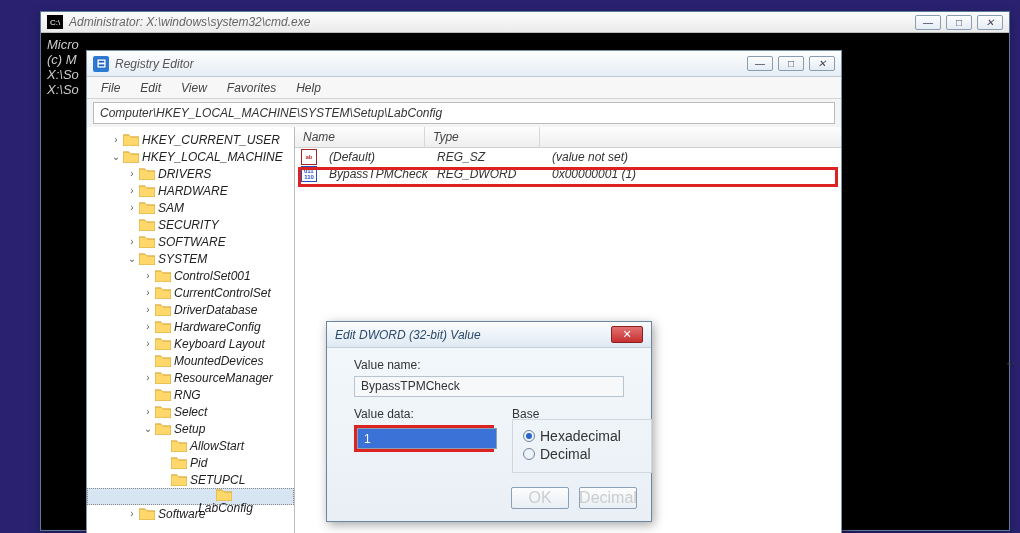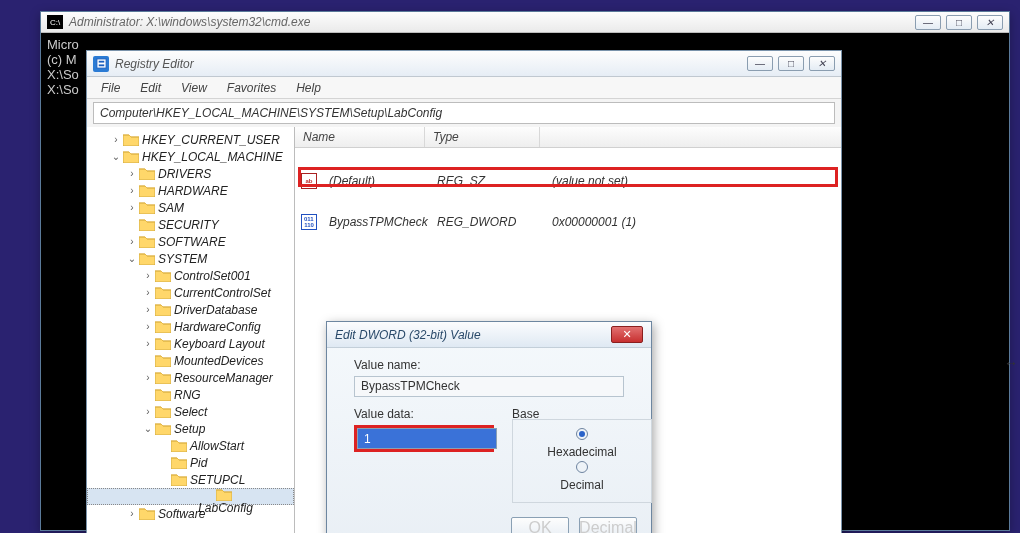--- a/index.html
+++ b/index.html
@@ -6,21 +6,21 @@
   body { width: 1020px; height: 533px; background: #2a2270; overflow: hidden; position: relative; }
 
   
   .cmd-window { position: absolute; left: 40px; top: 11px; width: 970px; height: 520px; background: #fff; border: 1px solid #5a7a9a; box-shadow: 0 3px 10px rgba(0,0,0,.3); }
   .cmd-title { height: 21px; background: linear-gradient(#fdfdfd,#eaeaea); border-bottom: 1px solid #bcbcbc; display:flex; align-items:center; font-size:12px; color:#666; font-style: italic;}
   .cmd-title .cmd-icon { width:16px; height:14px; background:#000; margin:0 6px; display:flex; align-items:center; justify-content:center; color:#fff; font-size:8px; font-style:normal;}
   .cmd-title .spacer { flex:1; }
   .win-btns { display:flex; gap:5px; margin-right:6px; }
   .win-btn { width:26px; height:15px; border:1px solid #8a9db0; border-radius:2px; background:linear-gradient(#fdfdfd,#e4ecf4); font-size:10px; display:flex; align-items:center; justify-content:center; cursor:pointer; color:#445;}
   .cmd-body { position:relative; width:100%; height:calc(100% - 21px); background:#000; color:#ccc; font-family: Consolas, monospace; font-size:13px; padding:4px 6px; }
-  .cmd-body .line { white-space: pre; }
+  .cmd-body .line { white-space: pre; font-style: italic; }
 
   
   .reg-window { position:absolute; left:45px; top:17px; width:756px; height:490px; background:#f4f4f4; border:1px solid #7a93ab; box-shadow: 2px 4px 12px rgba(0,0,0,.35); }
   .reg-title { height:26px; background:linear-gradient(#fdfdfd,#e6edf5); border-bottom:1px solid #c0c8d0; display:flex; align-items:center; font-size:12px; color:#555; font-style: italic;}
   .reg-icon { width:16px; height:16px; margin:0 6px; background:#2b7bd4; display:flex; align-items:center; justify-content:center; border-radius:2px;}
   .reg-icon svg { width:11px; height:11px; }
   .reg-title .spacer{flex:1;}
   .reg-menu { height:22px; background:#f7f7f7; border-bottom:1px solid #d4d4d4; display:flex; align-items:center; padding:0 4px; font-size:12px; color:#444; font-style: italic;}
   .reg-menu span { padding:2px 10px; cursor:pointer; }
   .reg-path { height:22px; background:#fff; border:1px solid #bcbcbc; margin:3px 6px; padding:2px 6px; font-size:12px; color:#333; font-style: italic; display:flex; align-items:center;}
@@ -34,21 +34,21 @@
   .folder { width:16px; height:13px; margin-right:3px; flex-shrink:0;}
   .folder svg { width:16px; height:13px; display:block; }
   .tree-label { color:#222; }
 
   
   .list { flex:1; background:#fff; display:flex; flex-direction:column; }
   .list-head { height:21px; display:flex; border-bottom:1px solid #d0d0d0; background:linear-gradient(#fdfdfd,#eee); font-size:12px; color:#444; font-style: italic;}
   .list-head .col { padding:3px 8px; border-right:1px solid #d8d8d8; }
   .col-name{ width:130px;} .col-type{ width:115px;} .col-data{ flex:1;}
   .list-rows { position:relative; font-size:12px; font-style: italic; color:#333;}
-  .list-row { display:flex; align-items:center; height:17px;margin-top:24px; }
+  .list-row { display:flex; align-items:center; height:17px; }
   .list-row .cell { padding:0 8px; overflow:hidden; white-space:nowrap; }
   .val-icon { width:16px; height:16px; margin-left:6px; margin-right:4px; flex-shrink:0; border:1px solid #a22; background:#fff; font-size:8px; font-style:normal; font-weight:bold; display:flex; align-items:center; justify-content:center;}
   .val-icon.str { color:#c03030;}
   .val-icon.bin { color:#2050c0; border-color:#2050c0;}
   .hl-red { border:3px solid #d22; }
   .row-hl { position:absolute; left:3px; top:19px; right:3px; height:20px; pointer-events:none;}
 
   
   .dlg { position:absolute; left:239px; top:270px; width:326px; background:linear-gradient(#f5f9fc,#e9eff5); border:1px solid #6d86a0; box-shadow:2px 3px 10px rgba(0,0,0,.35); font-size:12px;}
   .dlg-title { height:26px; background:linear-gradient(#fbfcfe,#dfe9f3); border-bottom:1px solid #c3cfd9; display:flex; align-items:center; padding:0 8px; color:#2a4a6a; font-style: italic;}
@@ -56,21 +56,21 @@
   .dlg-close { width:32px; height:17px; background:linear-gradient(#e27171,#c73030); border:1px solid #8a1f1f; border-radius:2px; color:#fff; display:flex; align-items:center; justify-content:center; font-size:11px; cursor:pointer; font-style:normal;}
   .dlg-body { padding:10px 27px 4px; color:#333;}
   .dlg-label { font-size:12px; color:#333; margin-bottom:4px;}
   .ro-field { width:100%; height:21px; border:1px solid #b7c4cf; background:#f6f8fa; padding:2px 6px; margin-bottom:10px; font-size:12px;}
   .dlg-row { display:flex; gap:18px; }
   .dlg-col { display:flex; flex-direction:column; }
   .val-input-wrap { width:140px; }
   .val-input { width:140px; height:21px; border:1px solid #8aa0b4; background:#fff; padding:2px 6px; font-size:12px;}
   .val-input-hl { border:3px solid #d22; padding:0; display:inline-block;}
   .base-box { border:1px solid #cfd7de; padding:6px 10px 8px; margin-top:-6px; width:140px;}
-  .radio-row { display:flex; align-items:center; gap:5px; font-size:12px; margin:2px 0; cursor:pointer;flex-direction:column;}
+  .radio-row { display:flex; align-items:center; gap:5px; font-size:14px; margin:2px 0; cursor:pointer;}
   .radio { width:12px; height:12px; border:1px solid #6e84a0; border-radius:50%; display:flex; align-items:center; justify-content:center;}
   .radio.checked::after{ content:""; width:6px; height:6px; background:#2a63c9; border-radius:50%;}
   .dlg-btns { display:flex; gap:10px; justify-content:flex-end; padding:10px 14px 12px;}
   .dlg-btn { width:58px; height:22px; border:1px solid #8aa0b4; border-radius:2px; background:linear-gradient(#fdfdfd,#e8eef4); font-size:16px; cursor:pointer; display:flex; align-items:center; justify-content:center;}
 
   .arrow-in { position:absolute; right:2px; top:353px; color:#333; font-size:14px; pointer-events:none;}
 
 </style>
 </head>
 <body>

